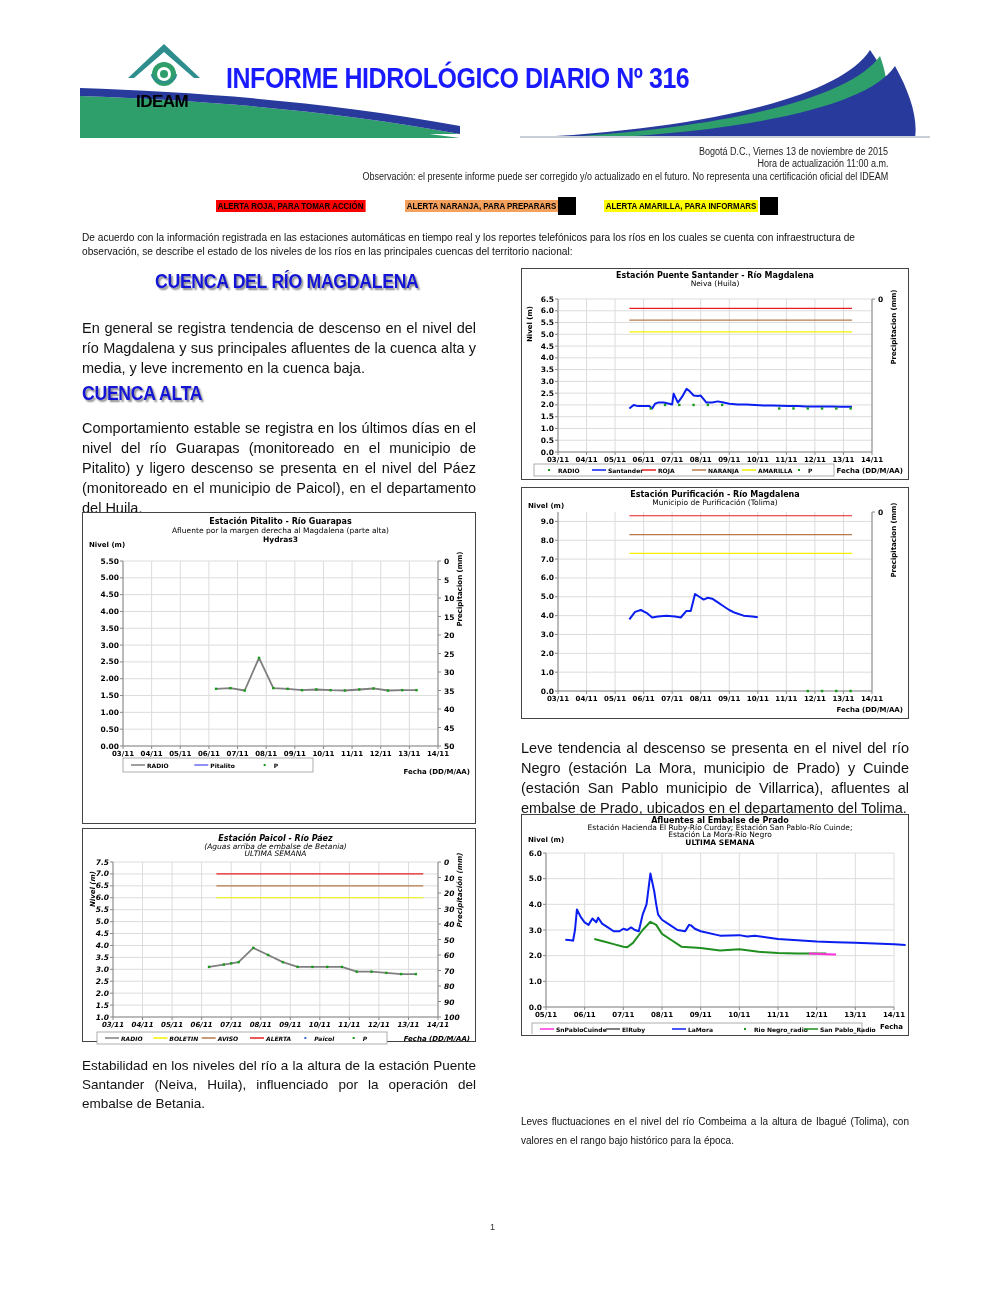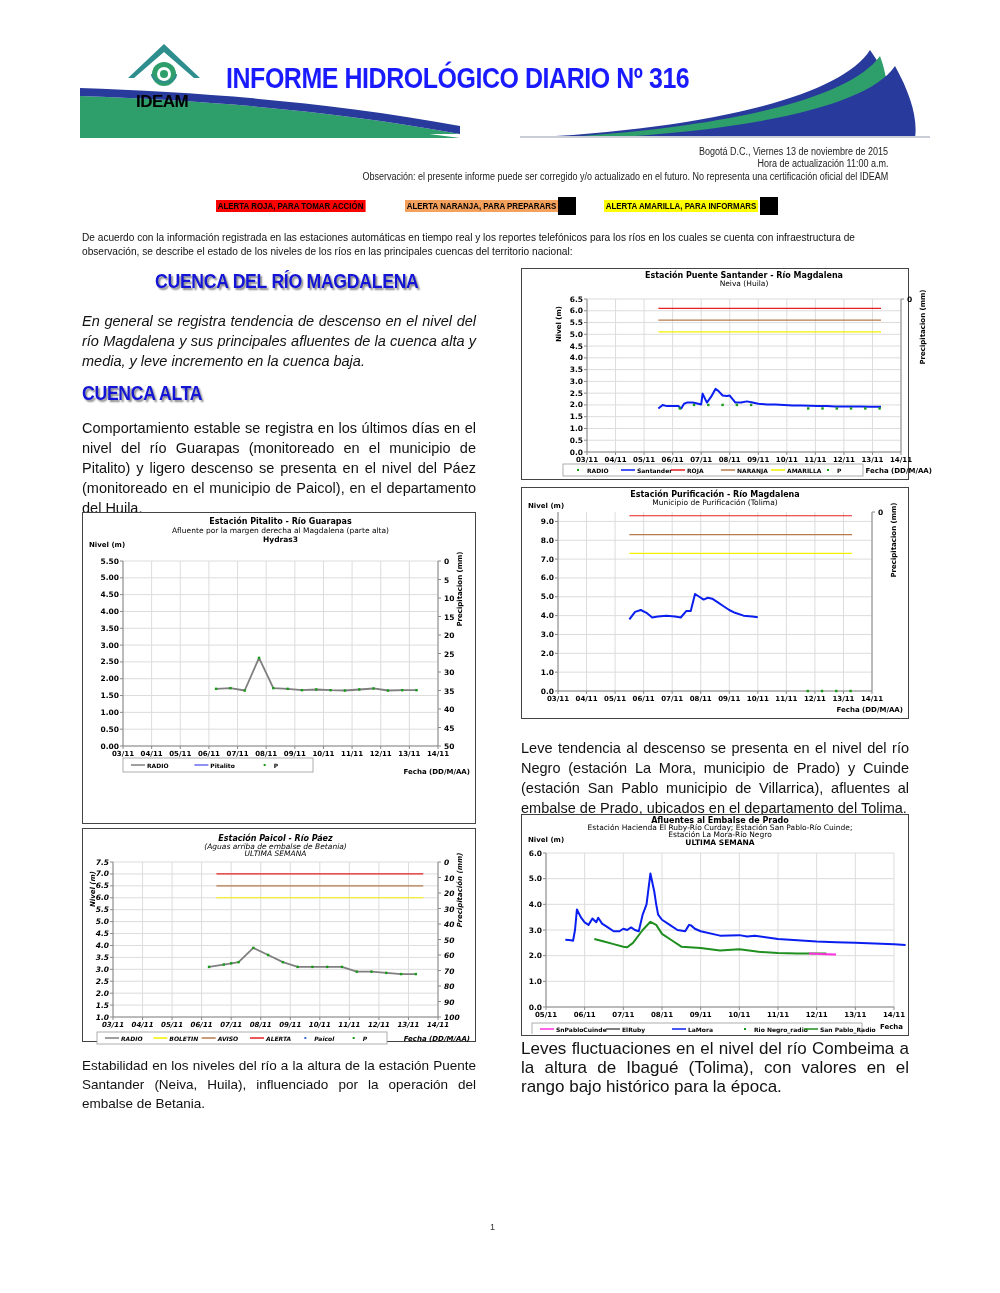--- a/index.html
+++ b/index.html
@@ -15,25 +15,25 @@
   .alert { top: 200px; font-size: 9px; font-weight: bold; padding: 1px 2px; white-space: nowrap; transform: scaleX(0.88); transform-origin: left top; }
   .alert-red { left: 216px; background: #ff0000; color: #000; }
   .alert-orange { left: 405px; background: #f4a15e; color: #000; }
   .alert-yellow { left: 604px; background: #ffff00; color: #000; }
   .blackbox { background: #000; width: 18px; height: 18px; top: 197px; }
   .intro { left: 82px; top: 230px; width: 830px; font-size: 11px; line-height: 14px; color: #111; transform: scaleX(0.92); transform-origin: left top; width: 902px; }
   .section-title { font-weight: bold; color: #1414d6; text-shadow: 2px 2px 2px #8a8a8a; letter-spacing: -0.3px; }
   .h-mag { left: 155px; top: 270px; font-size: 20px; transform: scaleX(0.88); transform-origin: left top; white-space: nowrap; }
   .h-alta { left: 82px; top: 382px; font-size: 20px; transform: scaleX(0.88); transform-origin: left top; white-space: nowrap; }
   .para { font-size: 14.5px; line-height: 20px; text-align: justify; color: #111; }
-  .p-general { left: 82px; top: 311px; width: 394px; font-style: italic; }
+  .p-general { left: 82px; top: 318px; width: 394px; }
   .p-estable { left: 82px; top: 418px; width: 394px; }
   .p-negro { left: 521px; top: 738px; width: 388px; }
   .p-estab2 { left: 82px; top: 1056px; width: 394px; font-size: 13.5px; line-height: 19px; }
-  .p-combeima { left: 521px; top: 1039px; width: 388px; font-size: 17px; line-height: 19px; }
+  .p-combeima { left: 521px; top: 1112px; width: 388px; font-size: 10px; line-height: 19px; }
   .pagenum { left: 490px; top: 1222px; font-size: 9px; color: #333; }
   .chart { border: 1.5px solid #444; background: #fff; box-sizing: border-box; }
   .chart svg { display: block; }
 </style>
 </head>
 <body>
 
 <div class="abs banner">
   <svg width="850" height="100" viewBox="0 0 850 100">
     <path d="M0,58 C120,62 250,72 380,96 L0,96 Z" fill="#2e9e6b"></path>
@@ -347,21 +347,21 @@
       <text x="183" y="211.5" font-size="6" font-weight="bold" font-family="DejaVu Sans, sans-serif">ALERTA</text>
       <rect x="221.33333333333334" y="208" width="2" height="2" fill="#3a6ad0"></rect>
       <text x="231.33333333333334" y="211.5" font-size="6" font-weight="bold" font-family="DejaVu Sans, sans-serif">Paicol</text>
       <rect x="269.6666666666667" y="208" width="2" height="2" fill="#1a9a1a"></rect>
       <text x="279.6666666666667" y="211.5" font-size="6" font-weight="bold" font-family="DejaVu Sans, sans-serif">P</text>
     </svg>
 </div>
 
 <div class="abs para p-estab2">Estabilidad en los niveles del río a la altura de la estación Puente Santander (Neiva, Huila), influenciado por la operación del embalse de Betania.</div>
 
-<div class="abs chart" style="left:521px; top:268px; width:388px; height:212px;padding-left:29px;">
+<div class="abs chart" style="left:521px; top:268px; width:388px; height:212px;">
   <svg id="svg-santander" width="385" height="209">
       <text x="193" y="9" text-anchor="middle" font-size="8" font-weight="bold" font-family="DejaVu Sans, sans-serif" fill="#000">Estación Puente Santander - Río Magdalena</text>
       <text x="193" y="17" text-anchor="middle" font-size="7.5" font-weight="normal" font-family="DejaVu Sans, sans-serif" fill="#000">Neiva (Huila)</text>
       <line x1="36" x2="36" y1="30" y2="183" stroke="#dcdcdc" stroke-width="1"></line>
       <line x1="64.54545454545455" x2="64.54545454545455" y1="30" y2="183" stroke="#dcdcdc" stroke-width="1"></line>
       <line x1="93.0909090909091" x2="93.0909090909091" y1="30" y2="183" stroke="#dcdcdc" stroke-width="1"></line>
       <line x1="121.63636363636364" x2="121.63636363636364" y1="30" y2="183" stroke="#dcdcdc" stroke-width="1"></line>
       <line x1="150.1818181818182" x2="150.1818181818182" y1="30" y2="183" stroke="#dcdcdc" stroke-width="1"></line>
       <line x1="178.72727272727272" x2="178.72727272727272" y1="30" y2="183" stroke="#dcdcdc" stroke-width="1"></line>
       <line x1="207.27272727272728" x2="207.27272727272728" y1="30" y2="183" stroke="#dcdcdc" stroke-width="1"></line>

